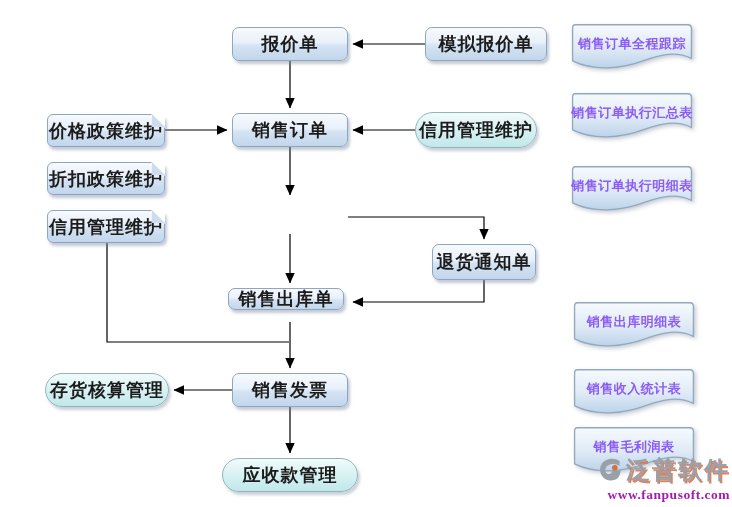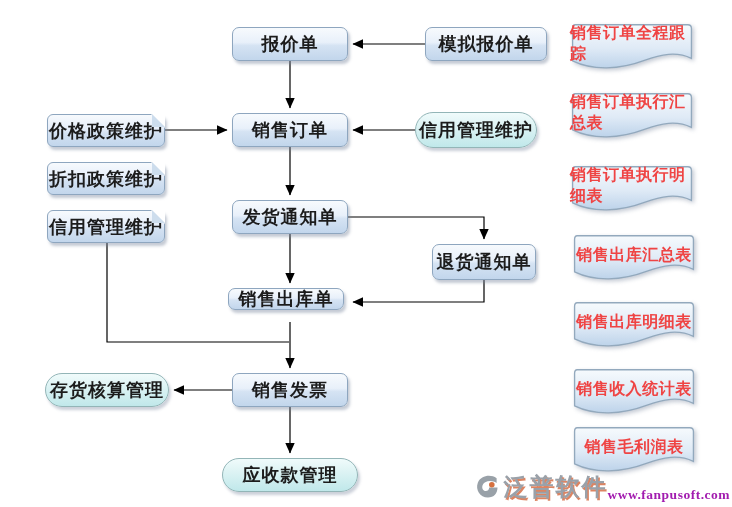--- a/index.html
+++ b/index.html
@@ -37,25 +37,25 @@
   .stadium { border:1px solid #93b5b7; border-radius:18px;
           background:linear-gradient(180deg,#f0fbfb 0%,#ddf3f4 40%,#c0e8ea 100%);
           box-shadow:2px 3px 3px rgba(125,138,160,0.4); }
 
   
   .doc { position:absolute; z-index:2; width:124px; height:48px; }
   .doc svg { position:absolute; left:0; top:0;
           filter:drop-shadow(2px 2px 2px rgba(125,138,160,0.45)); }
   .doc .doc-label { position:absolute; left:0; top:4px; width:100%; height:34px;
           display:flex; align-items:center; justify-content:center;
-          font-weight:bold; font-size:16px; color:#ef4444; letter-spacing:0.5px; }
+          font-weight:bold; font-size:13px; color:#8b5cf6; letter-spacing:0.5px; }
 
   
   #watermark { position:absolute; right:2px; bottom:4px; z-index:3;
-          display:flex; flex-direction:row; align-items:flex-end; }
+          display:flex; flex-direction:column; align-items:flex-end; }
   .brand-row { display:flex; align-items:center; gap:2px; }
   .brand-text { font-size:24px; font-weight:bold; color:#9aa1a9;
           text-shadow:1.5px 1.5px 0.5px rgba(214,110,70,0.85); letter-spacing:2px; }
   .brand-url { font-family:"Liberation Serif", serif; font-weight:bold;
           font-size:13.5px; color:#a21caf; letter-spacing:0.5px; margin-top:1px; }
 </style>
 </head>
 <body>
 
 <div id="canvas">
@@ -90,21 +90,20 @@
       <path d="M232,390 L174,390" marker-end="url(#ah)"></path>
       <path d="M290,407 L290,453" marker-end="url(#ah)"></path>
     </g>
   </svg>
 
   
   <div class="node proc" style="left:232px;top:27px;width:116px;height:34px">报价单</div>
   <div class="node proc" style="left:425px;top:27px;width:122px;height:34px">模拟报价单</div>
   <div class="node proc" style="left:232px;top:113px;width:116px;height:34px">销售订单</div>
   <div class="node stadium" style="left:415px;top:112px;width:122px;height:36px">信用管理维护</div>
-  <div class="node proc" style="left:232px;top:200px;width:116px;height:34px">发货通知单</div>
   <div class="node proc" style="left:432px;top:244px;width:104px;height:36px">退货通知单</div>
   <div class="node proc" style="left:228px;top:288px;width:116px;height:22px">销售出库单</div>
   <div class="node proc" style="left:232px;top:373px;width:116px;height:34px">销售发票</div>
   <div class="node stadium" style="left:45px;top:373px;width:124px;height:34px">存货核算管理</div>
   <div class="node stadium" style="left:222px;top:458px;width:136px;height:34px">应收款管理</div>
 
   
   <div class="node note" style="left:47px;top:114px;width:118px;height:33px">价格政策维护</div>
   <div class="node note" style="left:47px;top:162px;width:118px;height:33px">折扣政策维护</div>
   <div class="node note" style="left:47px;top:210px;width:118px;height:33px">信用管理维护</div>
@@ -120,26 +119,20 @@
     <svg width="124" height="48" viewBox="0 0 120 46">
       <path d="M5,1.5 L114,1.5 Q117.5,1.5 117.5,5 L117.5,34 C103,27 88,30 72,36 C48,45 22,46 2.5,36.5 L2.5,5 Q2.5,1.5 5,1.5 Z" fill="url(#docGrad)" stroke="#93a9bd" stroke-width="1.3"></path>
     </svg>
     <span class="doc-label">销售订单执行汇总表</span>
   </div>
   <div class="doc" style="left:570px;top:165px">
     <svg width="124" height="48" viewBox="0 0 120 46">
       <path d="M5,1.5 L114,1.5 Q117.5,1.5 117.5,5 L117.5,34 C103,27 88,30 72,36 C48,45 22,46 2.5,36.5 L2.5,5 Q2.5,1.5 5,1.5 Z" fill="url(#docGrad)" stroke="#93a9bd" stroke-width="1.3"></path>
     </svg>
     <span class="doc-label">销售订单执行明细表</span>
-  </div>
-  <div class="doc" style="left:572px;top:234px">
-    <svg width="124" height="48" viewBox="0 0 120 46">
-      <path d="M5,1.5 L114,1.5 Q117.5,1.5 117.5,5 L117.5,34 C103,27 88,30 72,36 C48,45 22,46 2.5,36.5 L2.5,5 Q2.5,1.5 5,1.5 Z" fill="url(#docGrad)" stroke="#93a9bd" stroke-width="1.3"></path>
-    </svg>
-    <span class="doc-label">销售出库汇总表</span>
   </div>
   <div class="doc" style="left:572px;top:368px">
     <svg width="124" height="48" viewBox="0 0 120 46">
       <path d="M5,1.5 L114,1.5 Q117.5,1.5 117.5,5 L117.5,34 C103,27 88,30 72,36 C48,45 22,46 2.5,36.5 L2.5,5 Q2.5,1.5 5,1.5 Z" fill="url(#docGrad)" stroke="#93a9bd" stroke-width="1.3"></path>
     </svg>
     <span class="doc-label">销售收入统计表</span>
   </div>
   <div class="doc" style="left:572px;top:301px">
     <svg width="124" height="48" viewBox="0 0 120 46">
       <path d="M5,1.5 L114,1.5 Q117.5,1.5 117.5,5 L117.5,34 C103,27 88,30 72,36 C48,45 22,46 2.5,36.5 L2.5,5 Q2.5,1.5 5,1.5 Z" fill="url(#docGrad)" stroke="#93a9bd" stroke-width="1.3"></path>

